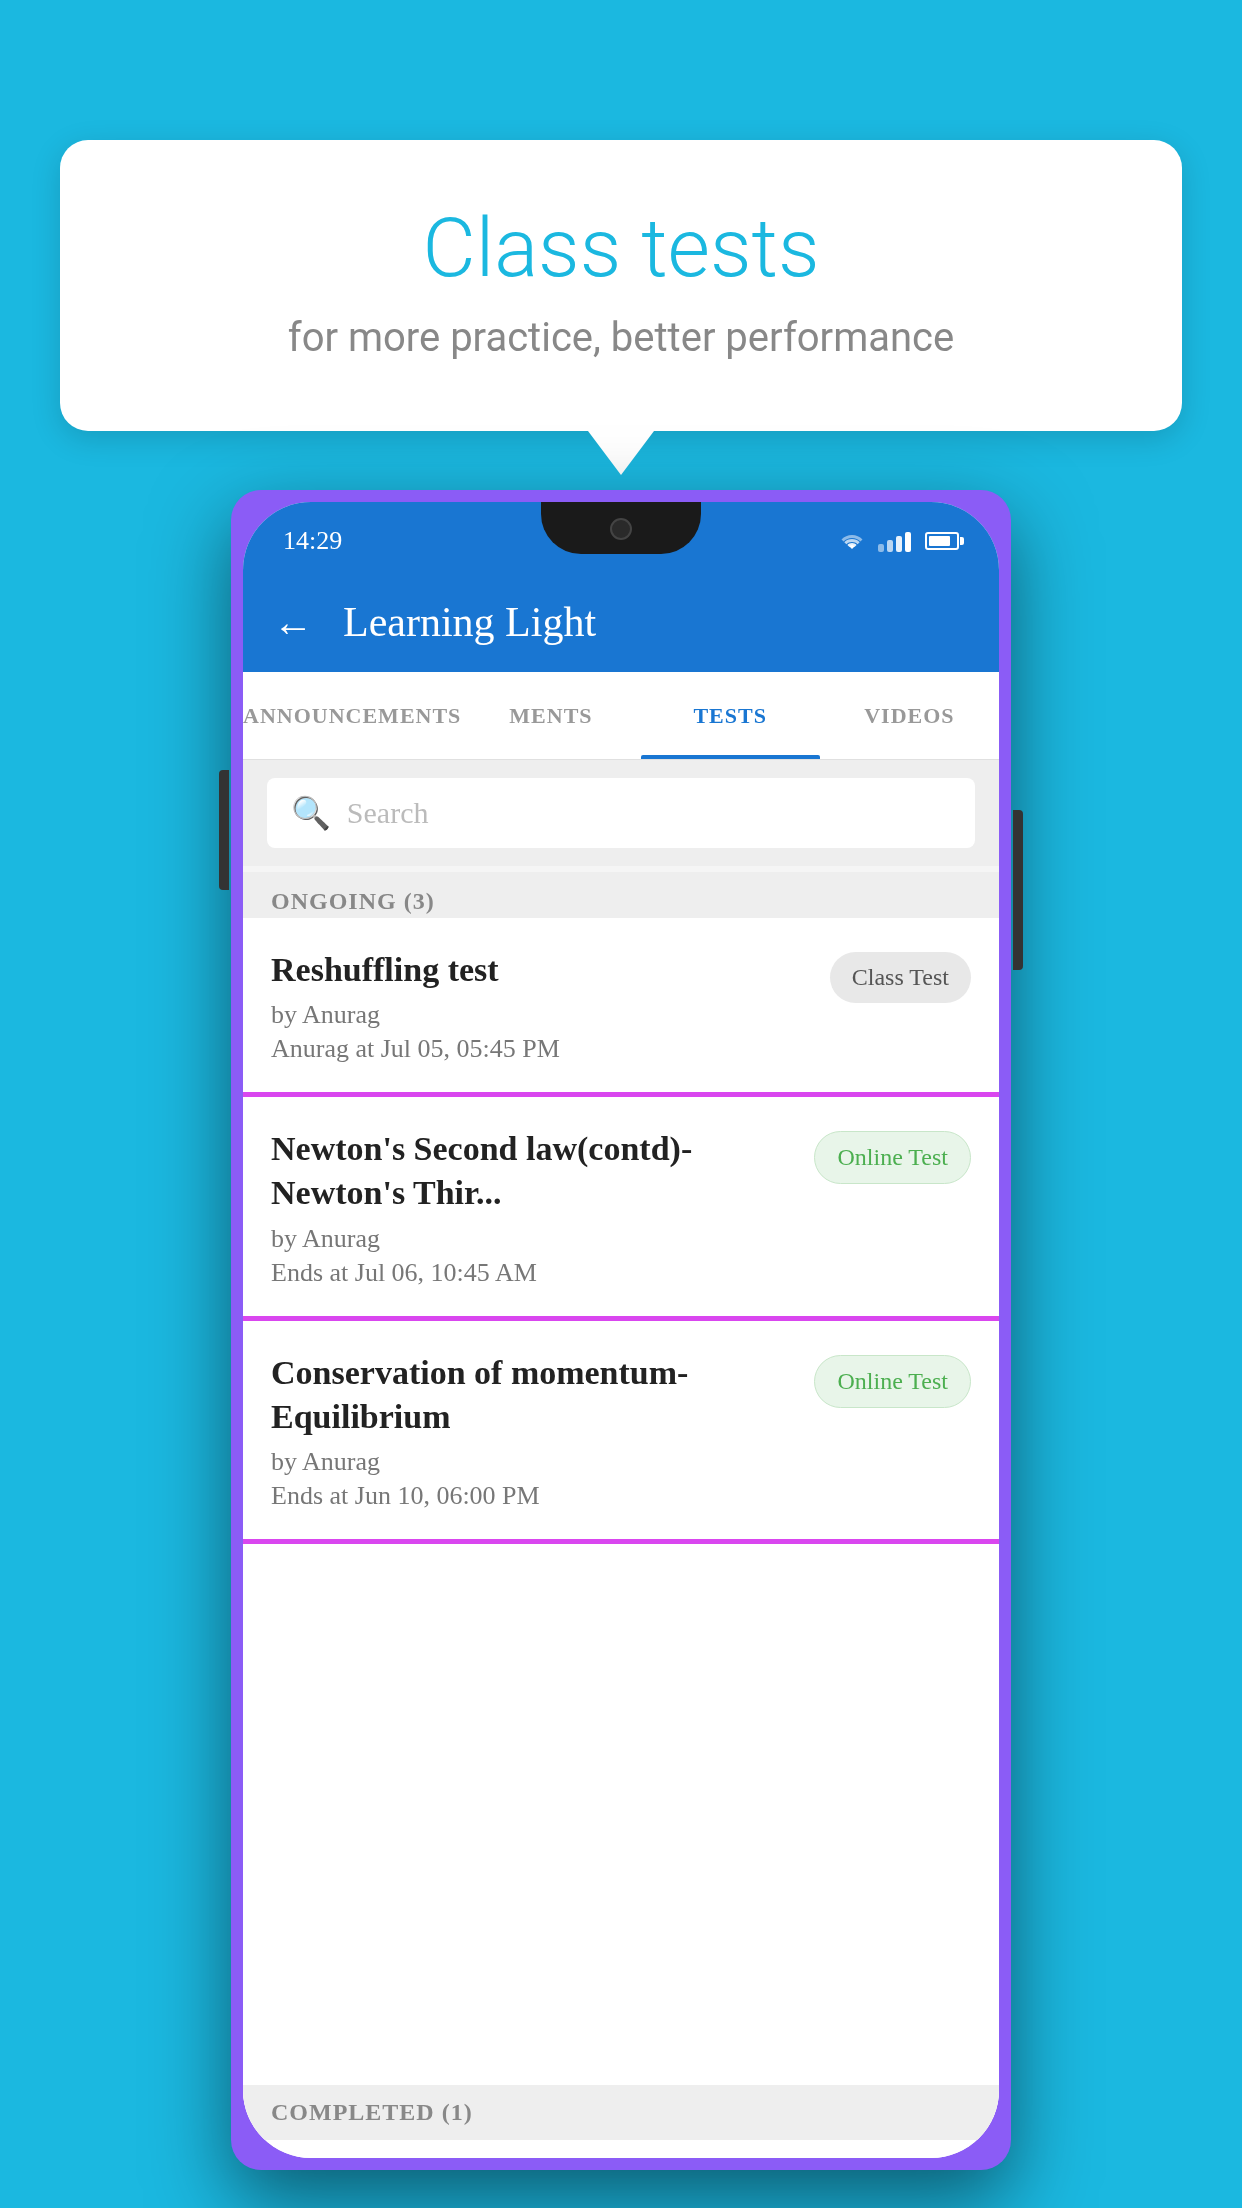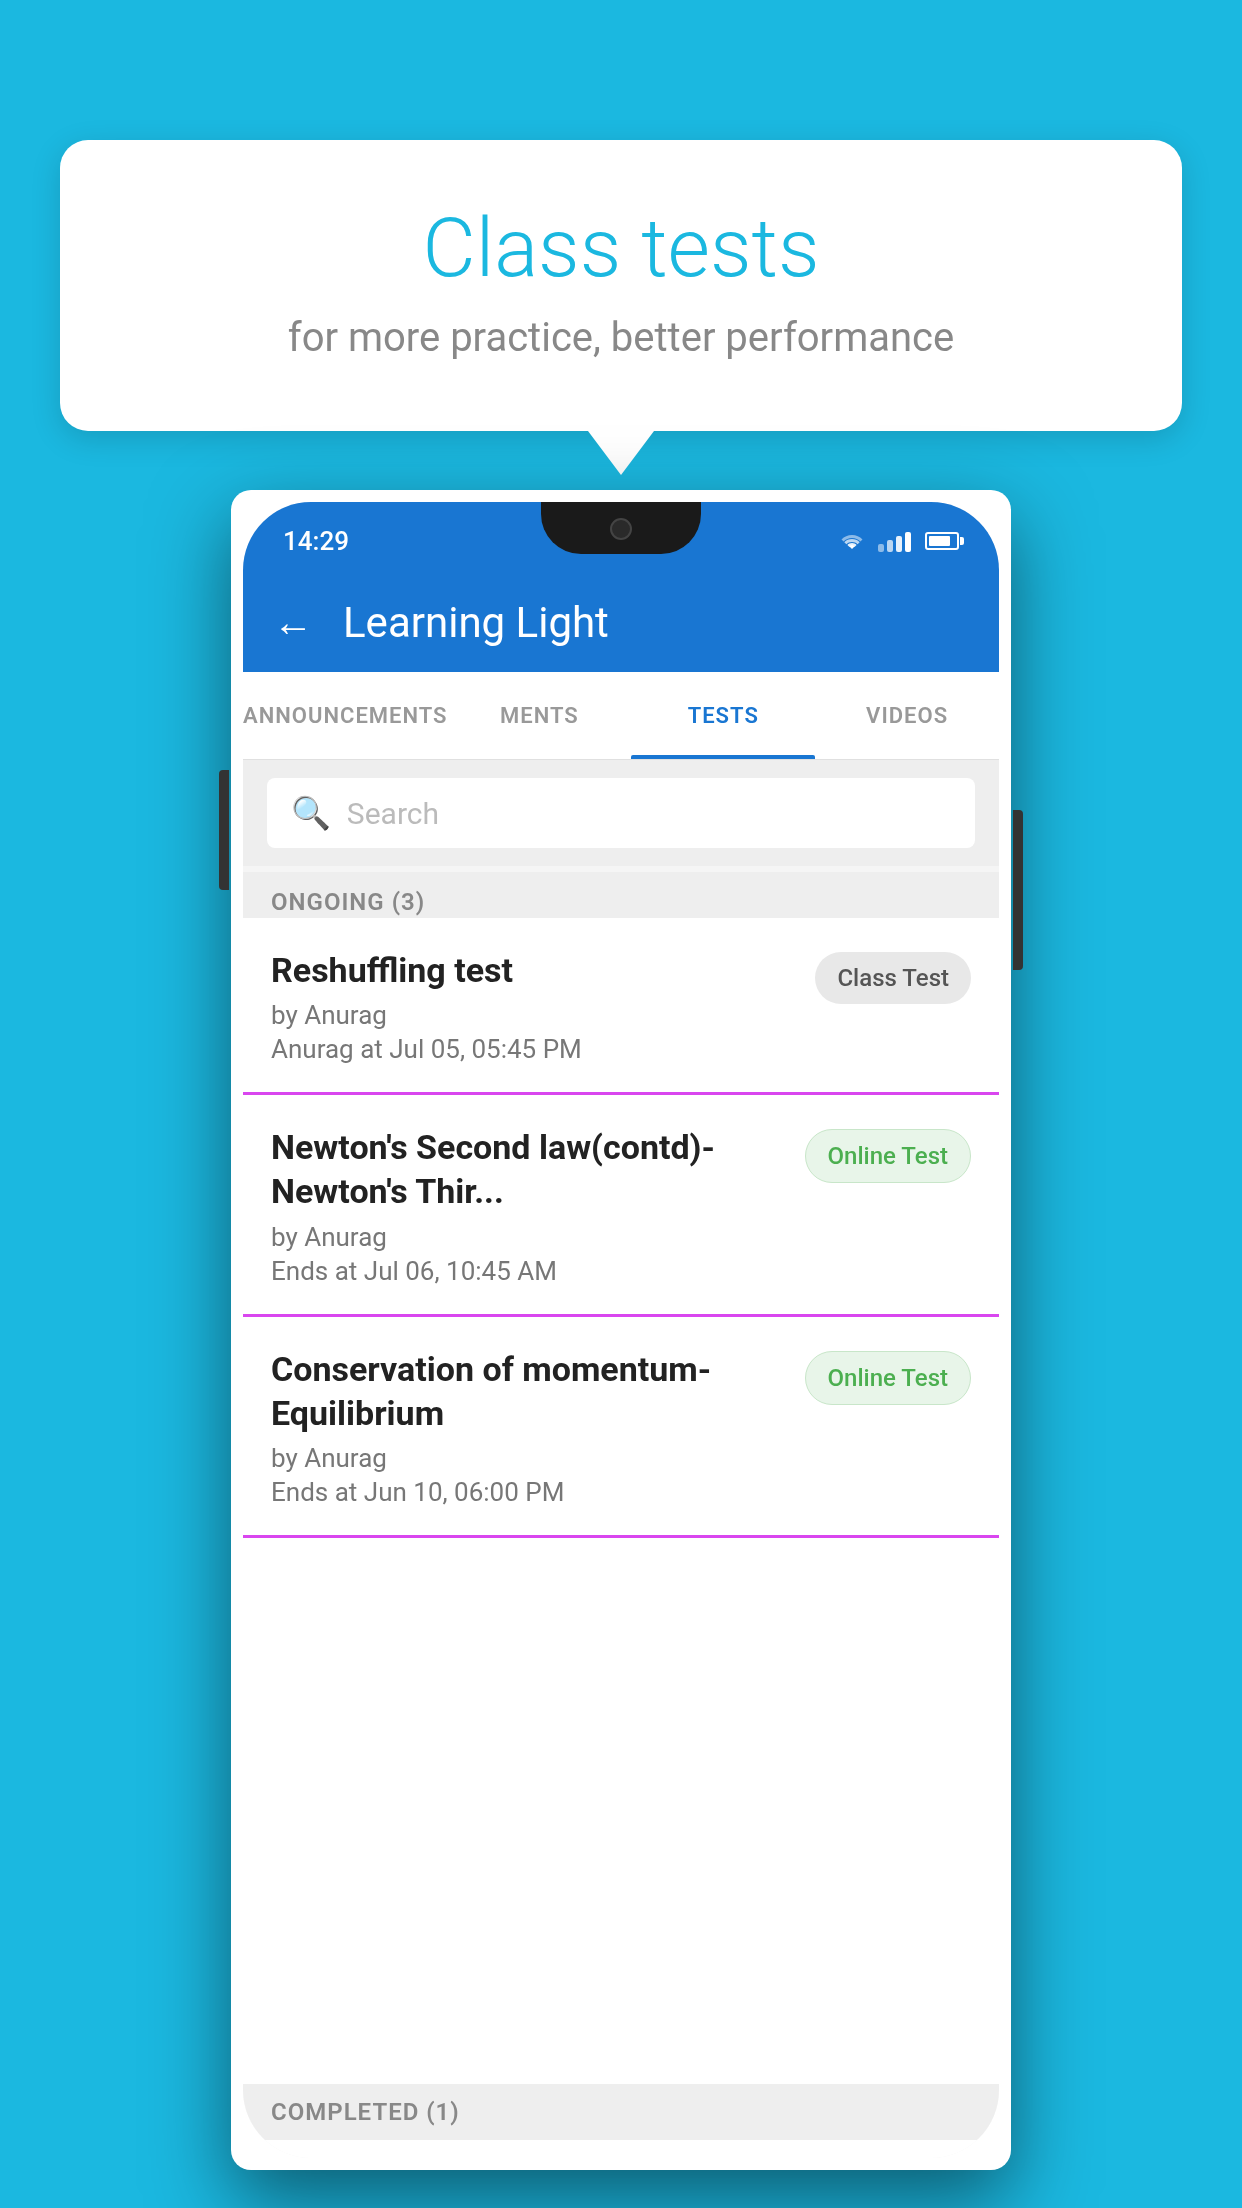--- a/index.html
+++ b/index.html
@@ -63,23 +63,24 @@
       width: 780px;
       height: 1680px;
     }
 
     .phone-body {
       position: absolute;
       top: 0;
       left: 0;
       width: 100%;
       height: 100%;
-      background: #ffffff;
-      border-radius: 20px;
+      background: #8b5cf6;
+      border-radius: 30px;
       box-shadow: 0 30px 80px rgba(0,0,0,0.5);
+      font-family: Liberation Serif, serif;
     }
 
     
     .phone-body::before {
       content: '';
       position: absolute;
       left: -12px;
       top: 280px;
       width: 10px;
       height: 120px;
@@ -327,21 +328,21 @@
       top: 416px;
       left: 0;
       right: 0;
       bottom: 0;
       background: white;
       overflow: hidden;
     }
 
     .test-item {
       padding: 30px 28px 28px;
-      border-bottom: 3px solid #d946ef;
+      border-bottom: 5px solid #d946ef;
       display: flex;
       align-items: flex-start;
       justify-content: space-between;
     }
 
     .test-info {
       flex: 1;
       padding-right: 20px;
     }
 

